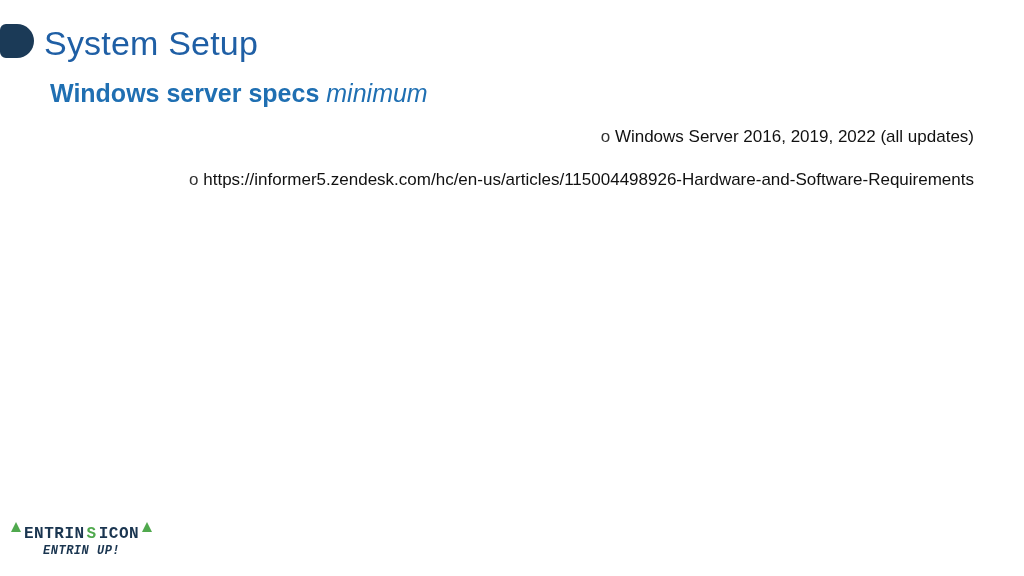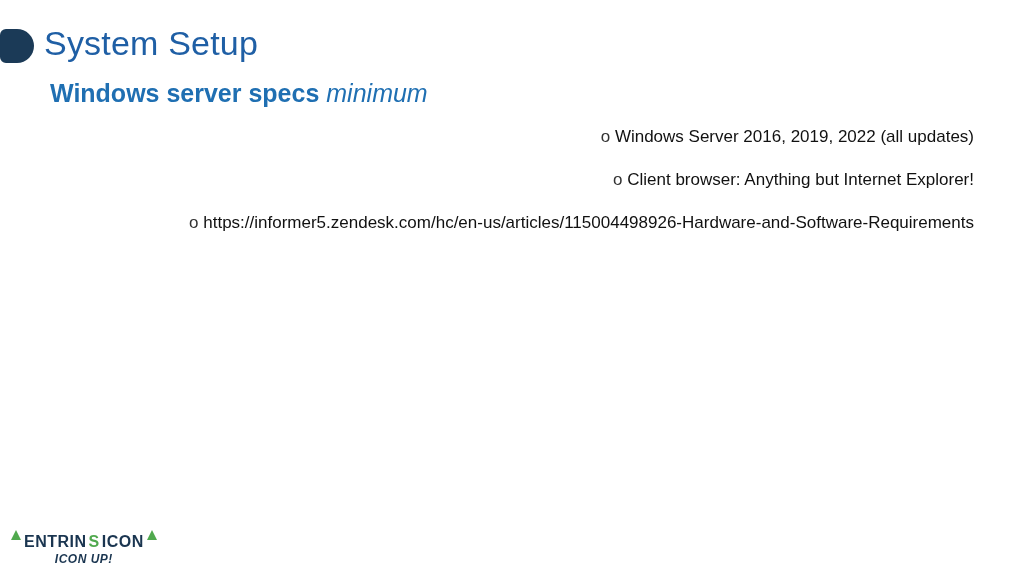--- a/index.html
+++ b/index.html
@@ -12,21 +12,21 @@
       overflow: hidden;
     }
     .slide {
       width: 100%;
       height: 100%;
       position: relative;
       padding: 24px 50px 0 50px;
     }
     .title-row {
       display: flex;
-      align-items: flex-end;
+      align-items: flex-start;
       margin-left: -50px;
     }
     .title-bullet {
       width: 34px;
       height: 34px;
       background: #1b3a57;
       border-radius: 6px 17px 17px 6px;
       margin-right: 10px;
       flex-shrink: 0;
     }
@@ -72,22 +72,22 @@
       margin-left: 46px;
     }
     ul.inner > li {
       margin-bottom: 0;
       font-size: 17px;
       color: #111;
     }
     .logo {
       position: absolute;
       left: 10px;
-      bottom: 10px;
-      font-family: Liberation Sans, sans-serif;
+      bottom: 18px;
+      font-family: Liberation Mono, monospace;
     }
     .logo-top {
       display: flex;
       align-items: flex-end;
       gap: 2px;
     }
     .arrow-up {
       width: 0; height: 0;
       border-left: 5px solid transparent;
       border-right: 5px solid transparent;
@@ -128,32 +128,28 @@
     <span class="subtitle-italic">minimum</span>
   </div>
 
   <ul class="outer">
     <li>
       <span class="o-marker">o</span>
       <span class="li-text">Windows Server 2016, 2019, 2022 (all updates)</span>
     </li>
     <li>
       <span class="o-marker">o</span>
-      <span class="li-text">Client browser: Anything but Internet Explorer!</span>
-    </li>
-    <li>
-      <span class="o-marker">o</span>
       <span class="li-text">https://informer5.zendesk.com/hc/en-us/articles/115004498926-Hardware-and-Software-Requirements</span>
     </li>
   </ul>
 
   <div class="logo">
     <div class="logo-top">
       <span class="arrow-up"></span>
       <span class="logo-word lw-dark">ENTRIN</span>
         <span class="logo-word lw-green">S</span>
         <span class="logo-word lw-dark">ICON</span>
       <span class="arrow-up"></span>
     </div>
-    <div class="logo-level">ICON UP!</div>
+    <div class="logo-level">ENTRIN UP!</div>
   </div>
 
 </div>
 
 </body></html>

